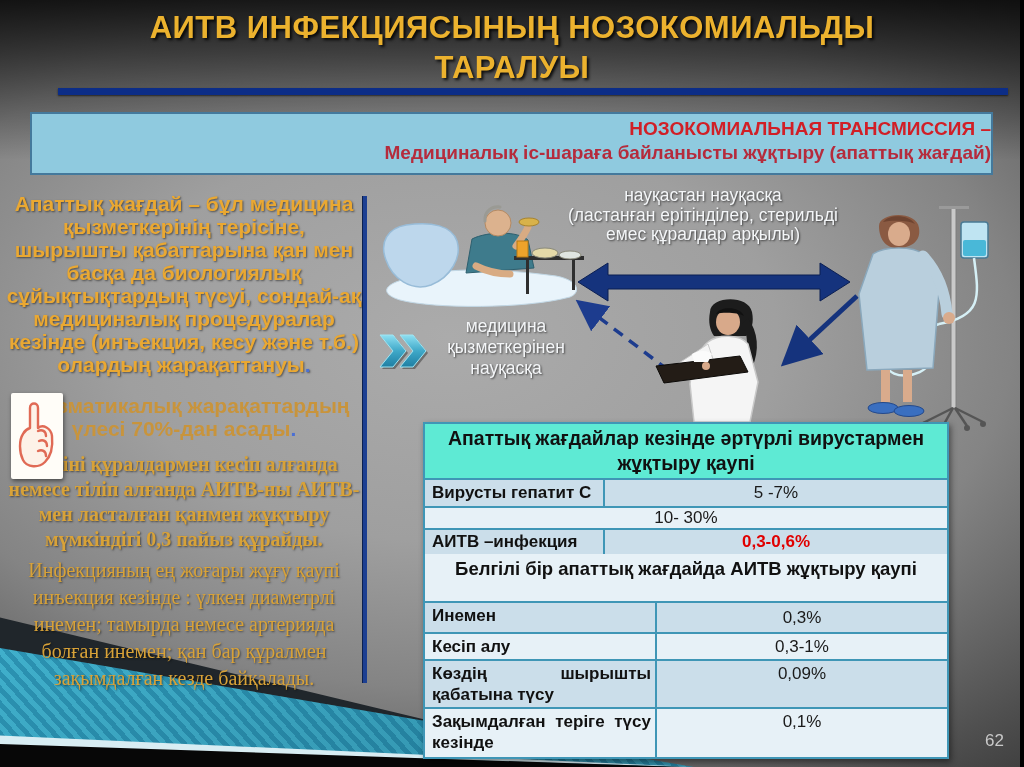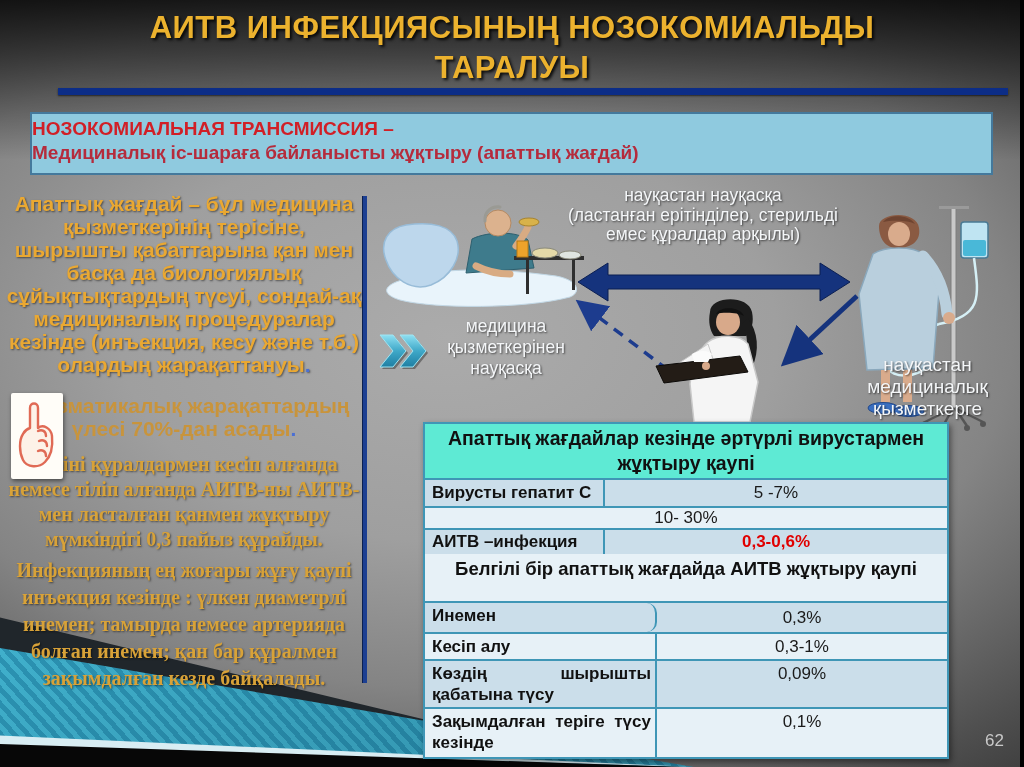--- a/index.html
+++ b/index.html
@@ -21,32 +21,32 @@
     clip-path:polygon(0 84.5%,0 100%,68% 100%);}
   .wedge-line{background:#d8edf3;clip-path:polygon(0 95.9%,68% 100%,0 97.3%);}
   .wedge-black{background:#070707;clip-path:polygon(0 97%,67% 100%,0 100%);}
 
   .title{position:absolute;left:140px;top:8px;width:744px;margin:0;text-align:center;z-index:2;
     font-size:31px;line-height:40px;font-weight:bold;color:#ecb22e;letter-spacing:.5px;
     text-shadow:2px 2px 3px rgba(0,0,0,.85);}
   .title-rule{position:absolute;left:58px;top:88px;width:950px;height:7px;background:#0c2d87;z-index:2;
     box-shadow:0 1px 2px rgba(0,0,0,.6);}
   .subtitle-box{position:absolute;left:30px;top:112px;width:959px;height:56px;z-index:2;
-    background:#8fcadf;border:2px solid #44799c;text-align:left;padding-top:3px;}
+    background:#8fcadf;border:2px solid #44799c;text-align:right;padding-top:3px;}
   .sub1{font-size:19px;font-weight:bold;color:#d11f26;line-height:24px;}
   .sub2{font-size:19px;font-weight:600;color:#b52b3c;line-height:24px;}
 
   .left-col{position:absolute;left:6px;top:192px;width:356px;text-align:center;z-index:2;}
   .left-col p{margin:0;}
   .p1{font-size:21px;line-height:23px;font-weight:bold;color:#eaa832;text-shadow:1px 1px 2px rgba(0,0,0,.5);}
   .p2{margin-top:18px !important;font-size:21px;line-height:23px;font-weight:bold;color:#c8943c;}
   .p3{margin-top:12px !important;font-family:"Liberation Serif",serif;font-size:20px;line-height:25px;
       font-weight:bold;color:#d8a238;text-shadow:1px 1px 2px rgba(0,0,0,.5);}
   .p4{margin-top:5px !important;font-family:"Liberation Serif",serif;font-size:20px;line-height:27px;
-      font-weight:bold;color:#d8a238;text-shadow:1px 1px 2px rgba(0,0,0,.5);}
+      font-weight:normal;color:#d8a238;text-shadow:1px 1px 2px rgba(0,0,0,.5);}
   .blue-dot{color:#4a6fd4;}
 
   .hand-card{position:absolute;left:11px;top:393px;width:52px;height:86px;background:#fffdf8;z-index:2;
     border-radius:2px;box-shadow:1px 2px 4px rgba(0,0,0,.5);display:flex;align-items:center;justify-content:center;}
   .v-divider{position:absolute;left:362px;top:196px;width:4px;height:487px;background:#1c3f92;z-index:2;
     border-left:1px solid #0a1f4f;}
   .chevrons{position:absolute;left:376px;top:329px;z-index:2;}
 
   .illus{position:absolute;z-index:2;}
   .lbl{position:absolute;z-index:3;color:#f4f6f8;text-align:center;
@@ -66,21 +66,21 @@
   .t-row:last-child{border-bottom:none;}
   .t-row.dark{background:#cbdeea;}
   .t-row.light{background:#e7f1f7;}
   .t-label{font-weight:bold;font-size:17px;padding:1px 4px 1px 7px;border-right:2px solid #3f96b6;
     display:flex;align-items:center;}
   .s1 .t-label{width:167px;}
   .s2 .t-label{width:219px;text-align:justify;display:block;line-height:21px;padding-top:2px;}
   .t-val{flex:1;display:flex;align-items:center;justify-content:center;font-size:17px;color:#1a1a1a;}
   .t-row.top .t-val{align-items:flex-start;padding-top:3px;}
   .val-red{color:#e00000;font-weight:bold;}
-  .h24{height:24px;} .h22{height:22px;} .h26{height:26px;border-radius:10px;} .h43{height:43px;} .h45{height:45px;}
+  .h24{height:24px;} .h22{height:22px;} .h26{height:26px;} .h43{height:43px;} .h45{height:45px;}
 
   .page-num{position:absolute;left:985px;top:731px;z-index:3;color:#c9c9c9;font-size:17px;}
 </style>
 </head>
 <body>
 
 <div class="slide">
   <div class="bg-top"></div>
   <div class="wedge wedge-dark"></div>
   <div class="wedge wedge-teal"></div>
@@ -206,21 +206,20 @@
     <ellipse cx="80" cy="30" rx="12" ry="13" fill="#d8a98a"></ellipse>
     <path d="M68 22 C72 14 92 14 96 24 C90 20 74 20 68 22 Z" fill="#111"></path>
     <path d="M60 50 C70 42 92 42 100 52 L110 90 L102 130 L46 130 L42 92 C44 72 52 56 60 50 Z" fill="#f5f5f5" stroke="#c9c9c9" stroke-width="1.5"></path>
     <path d="M60 52 C48 60 36 68 26 74 L34 88 C46 82 58 76 66 70 Z" fill="#f5f5f5" stroke="#c9c9c9" stroke-width="1"></path>
     <polygon points="8,74 92,64 100,80 16,91" fill="#231c16" stroke="#0c0a08" stroke-width="1"></polygon>
     <path d="M44 62 C50 58 60 58 64 62 L60 70 L46 70 Z" fill="#fbfbfb"></path>
     <circle cx="58" cy="74" r="4" fill="#d8a98a"></circle>
   </svg>
 
   <div class="lbl lbl-left">медицина қызметкерінен науқасқа</div>
-  <div class="lbl lbl-right">науқастан медициналық қызметкерге</div>
 
   <div class="tbl">
     <div class="t-head t-head1">Апаттық жағдайлар кезінде әртүрлі вирустармен жұқтыру қаупі</div>
     <div class="s1">
       <div class="t-row dark">
         <div class="t-label h24">Вирусты гепатит С</div>
         <div class="t-val">5 -7%</div>
       </div>
       <div class="t-row light">
         <div class="t-val">10- 30%</div>

